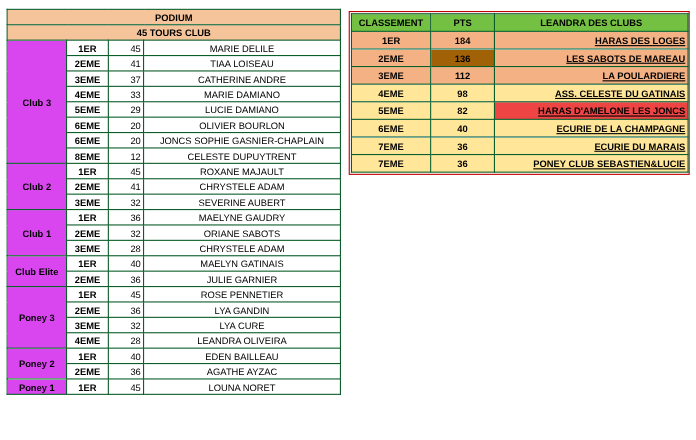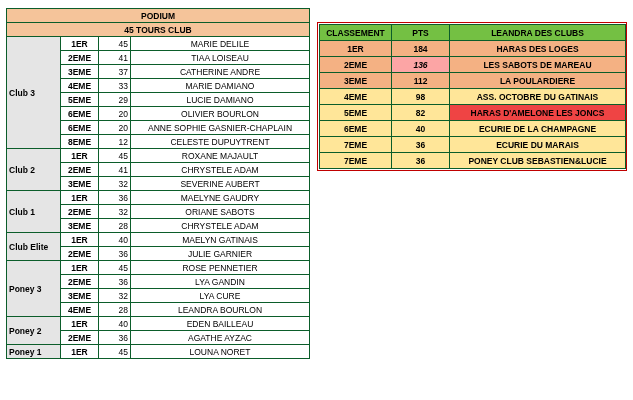--- a/index.html
+++ b/index.html
@@ -74,23 +74,24 @@
     height: 14px;
   }
   .podium-sub {
     background: #f5c49a;
     text-align: center;
     font-weight: bold;
     font-size: 9px;
     height: 14px;
   }
   .c-group {
+    text-align: center;
     font-weight: bold;
     font-size: 9px;
-    background: #e5e5e5;
+    background: #d946ef;
   }
   .c-rank {
     text-align: center;
     font-size: 8.5px;
     font-weight: bold;
     background: #ffffff;
   }
   .c-pts {
     text-align: right;
     font-size: 8.5px;
@@ -128,28 +129,29 @@
     text-align: center;
     font-weight: bold;
     font-size: 8.5px;
   }
   .r-pts {
     text-align: center;
     font-weight: bold;
     font-size: 8.5px;
   }
   .r-club {
-    text-align: center;
-    font-weight: bold;
-    font-size: 8.5px;
+    text-align: right;
+    font-weight: bold;
+    font-size: 8.5px;
+    text-decoration: underline;
   }
   .right-wrap {
     border: 1px solid #c00000;
     padding: 1px;
-    margin-top: 22px;
+    margin-top: 10px;
     margin-left: 3px;
     width: 310px;
     box-sizing: border-box;
   }
   .right-wrap table { width: 100%; margin: 0; border: none; }
 </style>
 </head>
 <body>
 
 <div class="page">
@@ -196,21 +198,21 @@
             <td class="c-name">LUCIE DAMIANO</td>
           </tr>
           <tr>
             <td class="c-rank">6EME</td>
             <td class="c-pts">20</td>
             <td class="c-name">OLIVIER BOURLON</td>
           </tr>
           <tr>
             <td class="c-rank">6EME</td>
             <td class="c-pts">20</td>
-            <td class="c-name">ANNE SOPHIE GASNIER-CHAPLAIN</td>
+            <td class="c-name">JONCS SOPHIE GASNIER-CHAPLAIN</td>
           </tr>
           <tr>
             <td class="c-rank">8EME</td>
             <td class="c-pts">12</td>
             <td class="c-name">CELESTE DUPUYTRENT</td>
           </tr>
           <tr>
             <td class="c-group" rowspan="3">Club 2</td>
             <td class="c-rank">1ER</td>
             <td class="c-pts">45</td>
@@ -265,21 +267,21 @@
             <td class="c-name">LYA GANDIN</td>
           </tr>
           <tr>
             <td class="c-rank">3EME</td>
             <td class="c-pts">32</td>
             <td class="c-name">LYA CURE</td>
           </tr>
           <tr>
             <td class="c-rank">4EME</td>
             <td class="c-pts">28</td>
-            <td class="c-name">LEANDRA BOURLON</td>
+            <td class="c-name">LEANDRA OLIVEIRA</td>
           </tr>
           <tr>
             <td class="c-group" rowspan="2">Poney 2</td>
             <td class="c-rank">1ER</td>
             <td class="c-pts">40</td>
             <td class="c-name">EDEN BAILLEAU</td>
           </tr>
           <tr>
             <td class="c-rank">2EME</td>
             <td class="c-pts">36</td>
@@ -311,32 +313,32 @@
           </tr>
         </thead>
         <tbody>
             <tr>
               <td class="r-rank" style="background: rgb(244, 177, 131);">1ER</td>
               <td class="r-pts" style="background: rgb(244, 177, 131);">184</td>
               <td class="r-club" style="background: rgb(244, 177, 131);">HARAS DES LOGES</td>
             </tr>
             <tr>
               <td class="r-rank" style="background: rgb(244, 177, 131);">2EME</td>
-              <td class="r-pts" style="background: #fca5a5; font-style: italic;">136</td>
+              <td class="r-pts" style="background: #a16207;">136</td>
               <td class="r-club" style="background: rgb(244, 177, 131);">LES SABOTS DE MAREAU</td>
             </tr>
             <tr>
               <td class="r-rank" style="background: rgb(244, 177, 131);">3EME</td>
               <td class="r-pts" style="background: rgb(244, 177, 131);">112</td>
               <td class="r-club" style="background: rgb(244, 177, 131);">LA POULARDIERE</td>
             </tr>
             <tr>
               <td class="r-rank" style="background: rgb(255, 230, 153);">4EME</td>
               <td class="r-pts" style="background: rgb(255, 230, 153);">98</td>
-              <td class="r-club" style="background: rgb(255, 230, 153);">ASS. OCTOBRE DU GATINAIS</td>
+              <td class="r-club" style="background: rgb(255, 230, 153);">ASS. CELESTE DU GATINAIS</td>
             </tr>
             <tr>
               <td class="r-rank" style="background: rgb(255, 230, 153);">5EME</td>
               <td class="r-pts" style="background: rgb(255, 230, 153);">82</td>
               <td class="r-club" style="background: #ef4444;">HARAS D'AMELONE LES JONCS</td>
             </tr>
             <tr>
               <td class="r-rank" style="background: rgb(255, 230, 153);">6EME</td>
               <td class="r-pts" style="background: rgb(255, 230, 153);">40</td>
               <td class="r-club" style="background: rgb(255, 230, 153);">ECURIE DE LA CHAMPAGNE</td>

